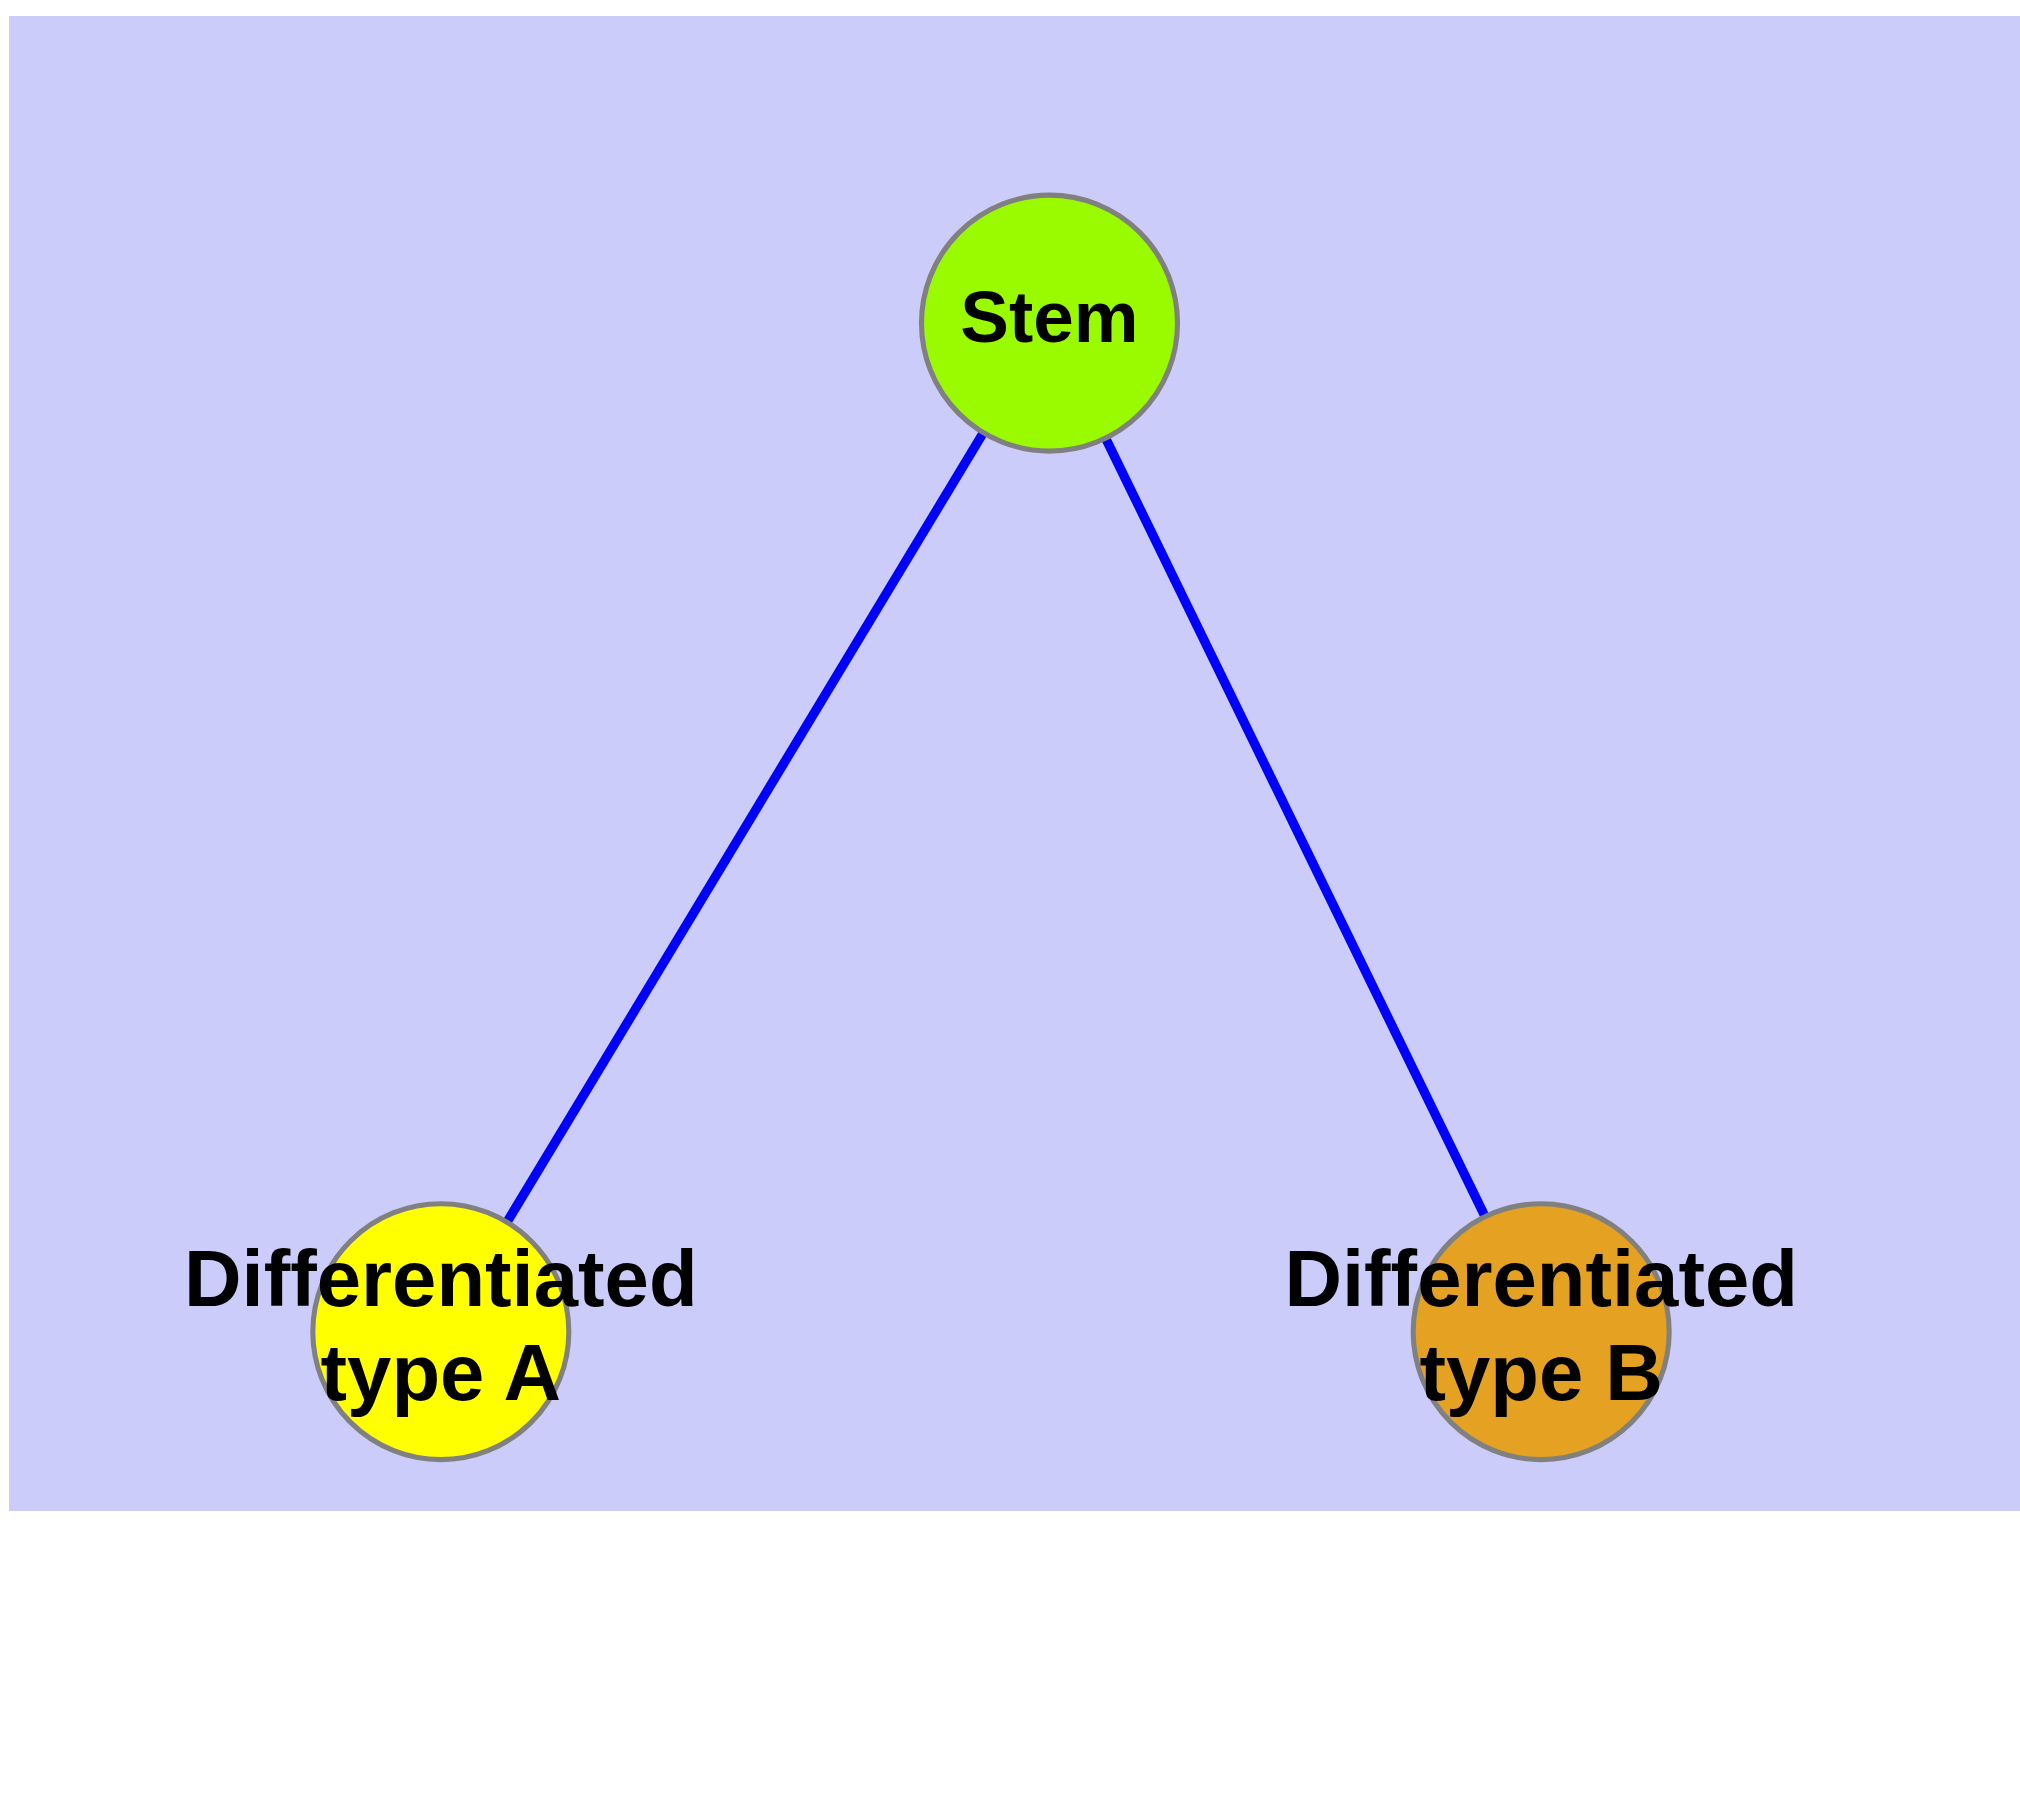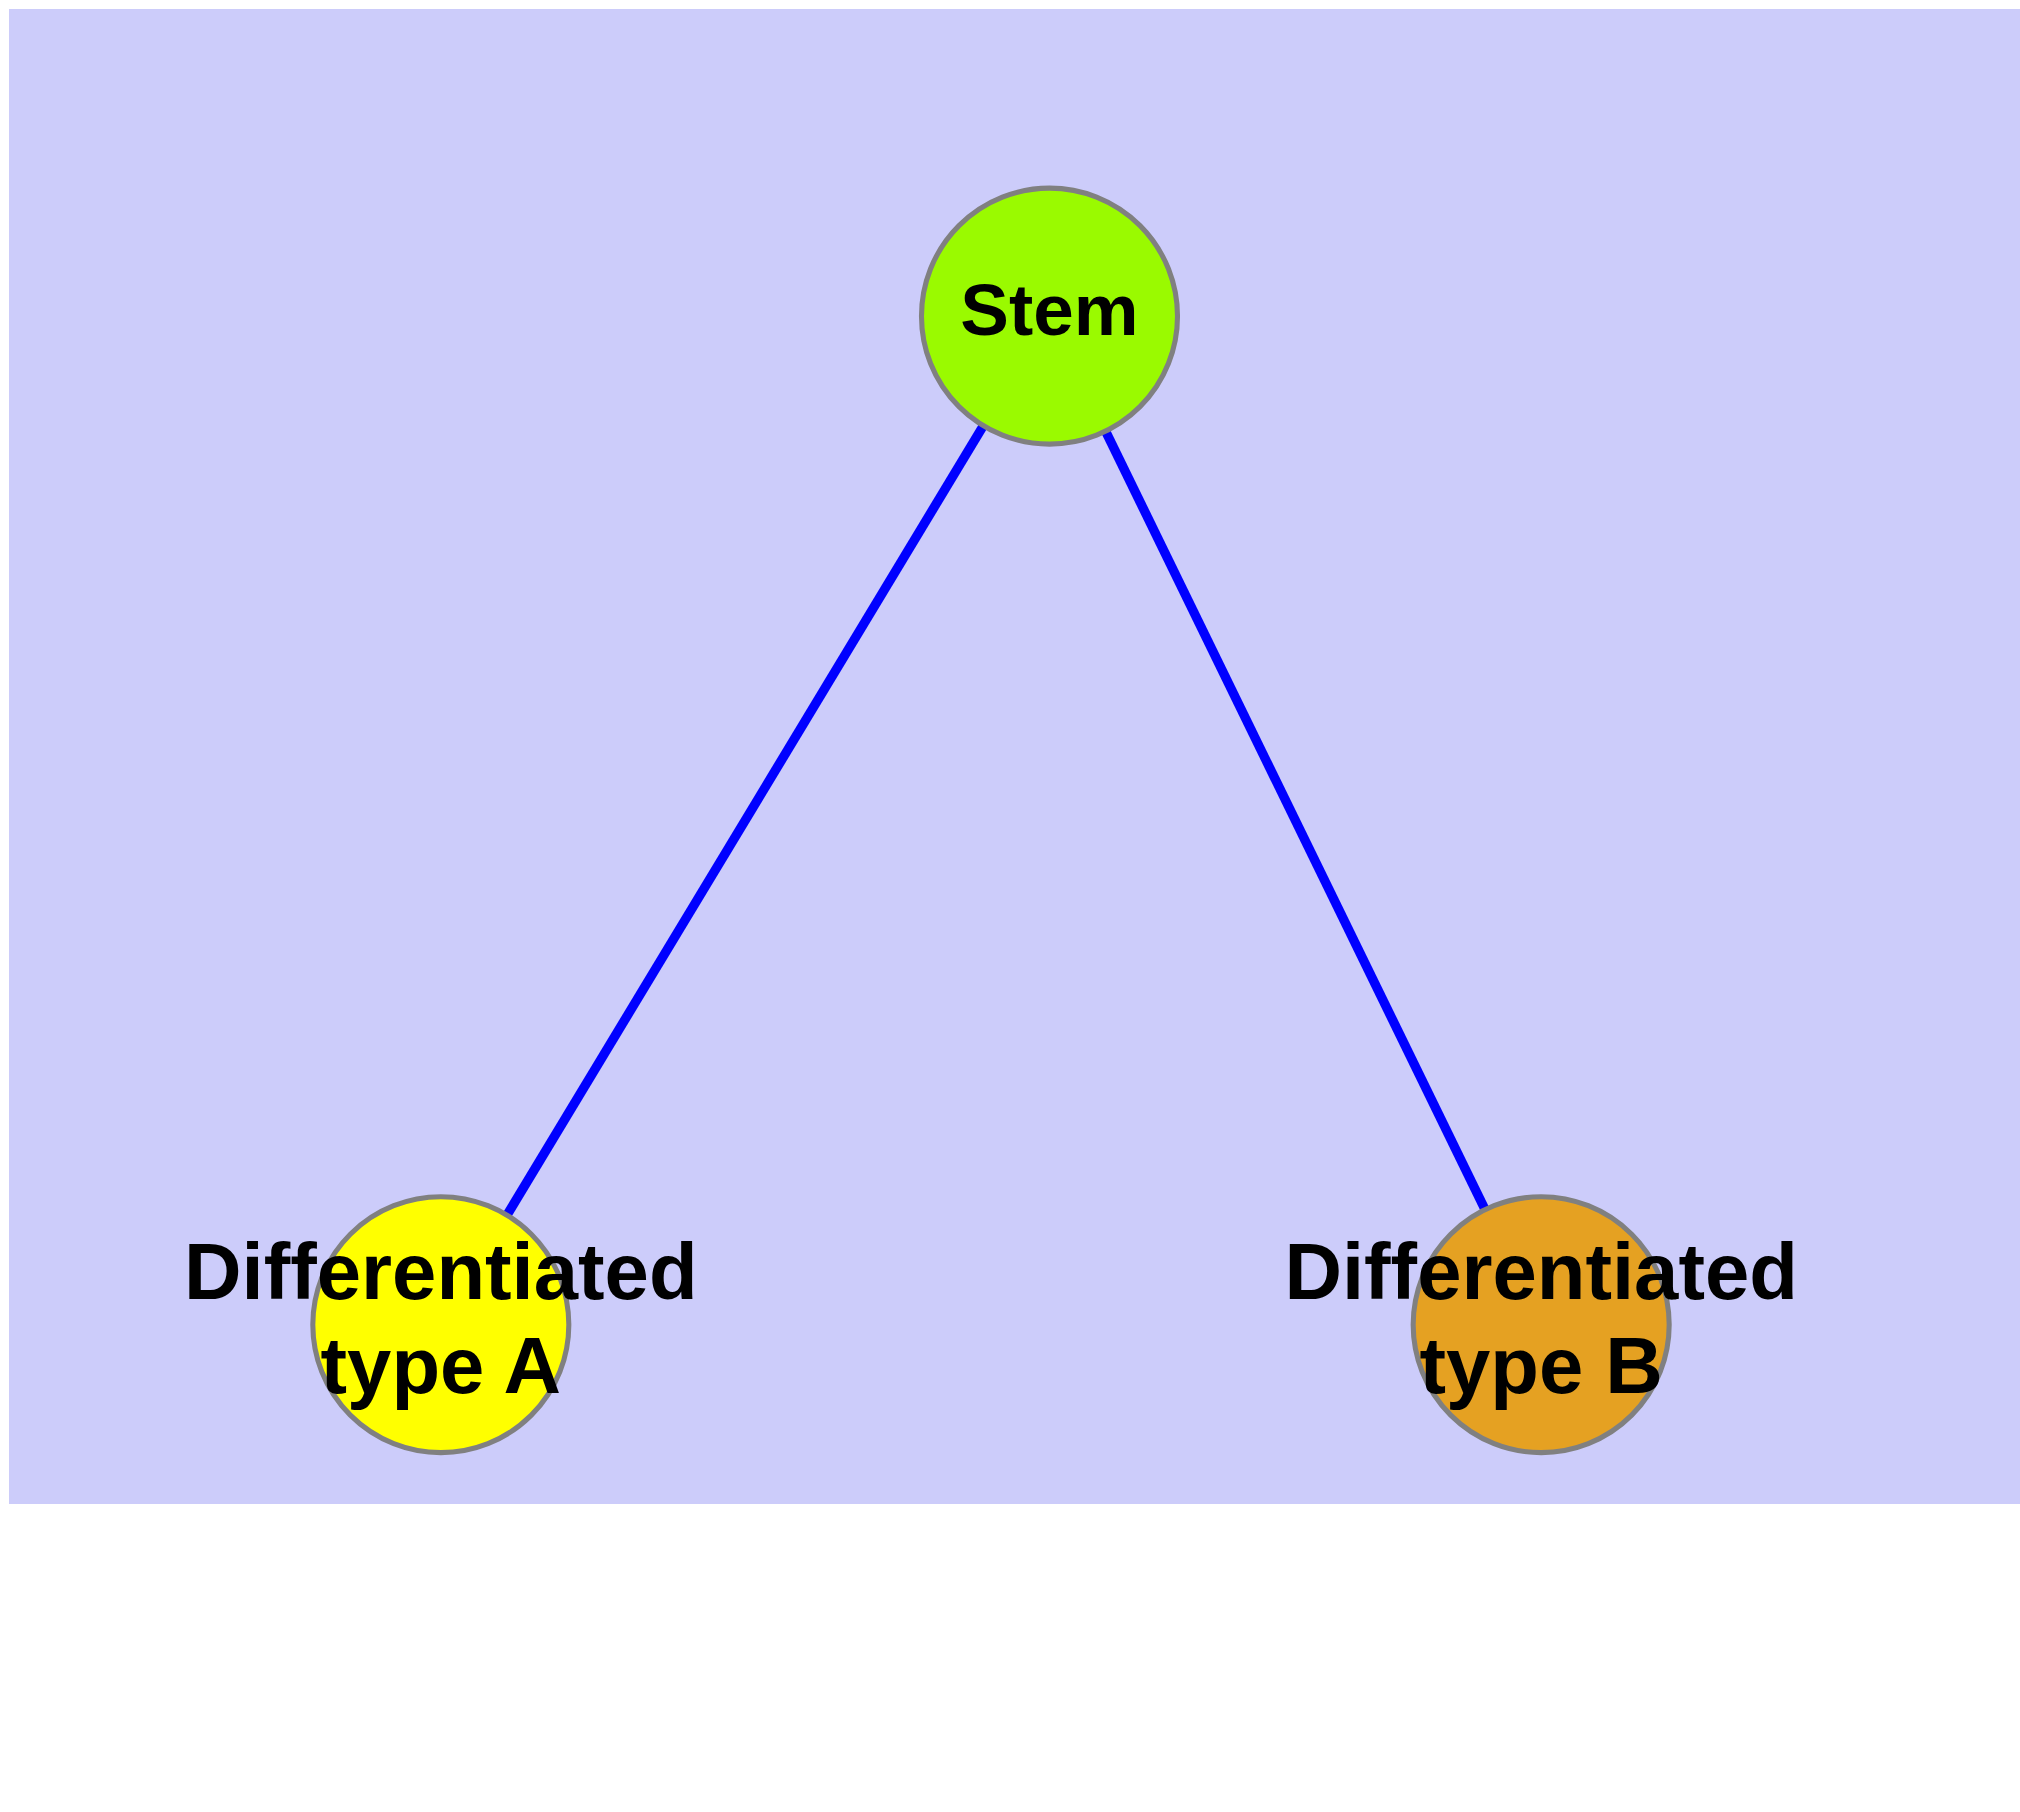--- a/index.html
+++ b/index.html
@@ -7,20 +7,21 @@
     padding: 0;
     background: #ffffff;
   }
   #canvas {
     position: relative;
     width: 2021px;
     height: 1504px;
     background: #ffffff;
     overflow: hidden;
     font-family: "Liberation Sans", sans-serif;
+    margin-top: 7px;
   }
   #plot-area {
     position: absolute;
     left: 8.5px;
     top: 8.5px;
     width: 2012px;
     height: 1804px;
     background: #ccccfa;
   }
   #graph-svg {

